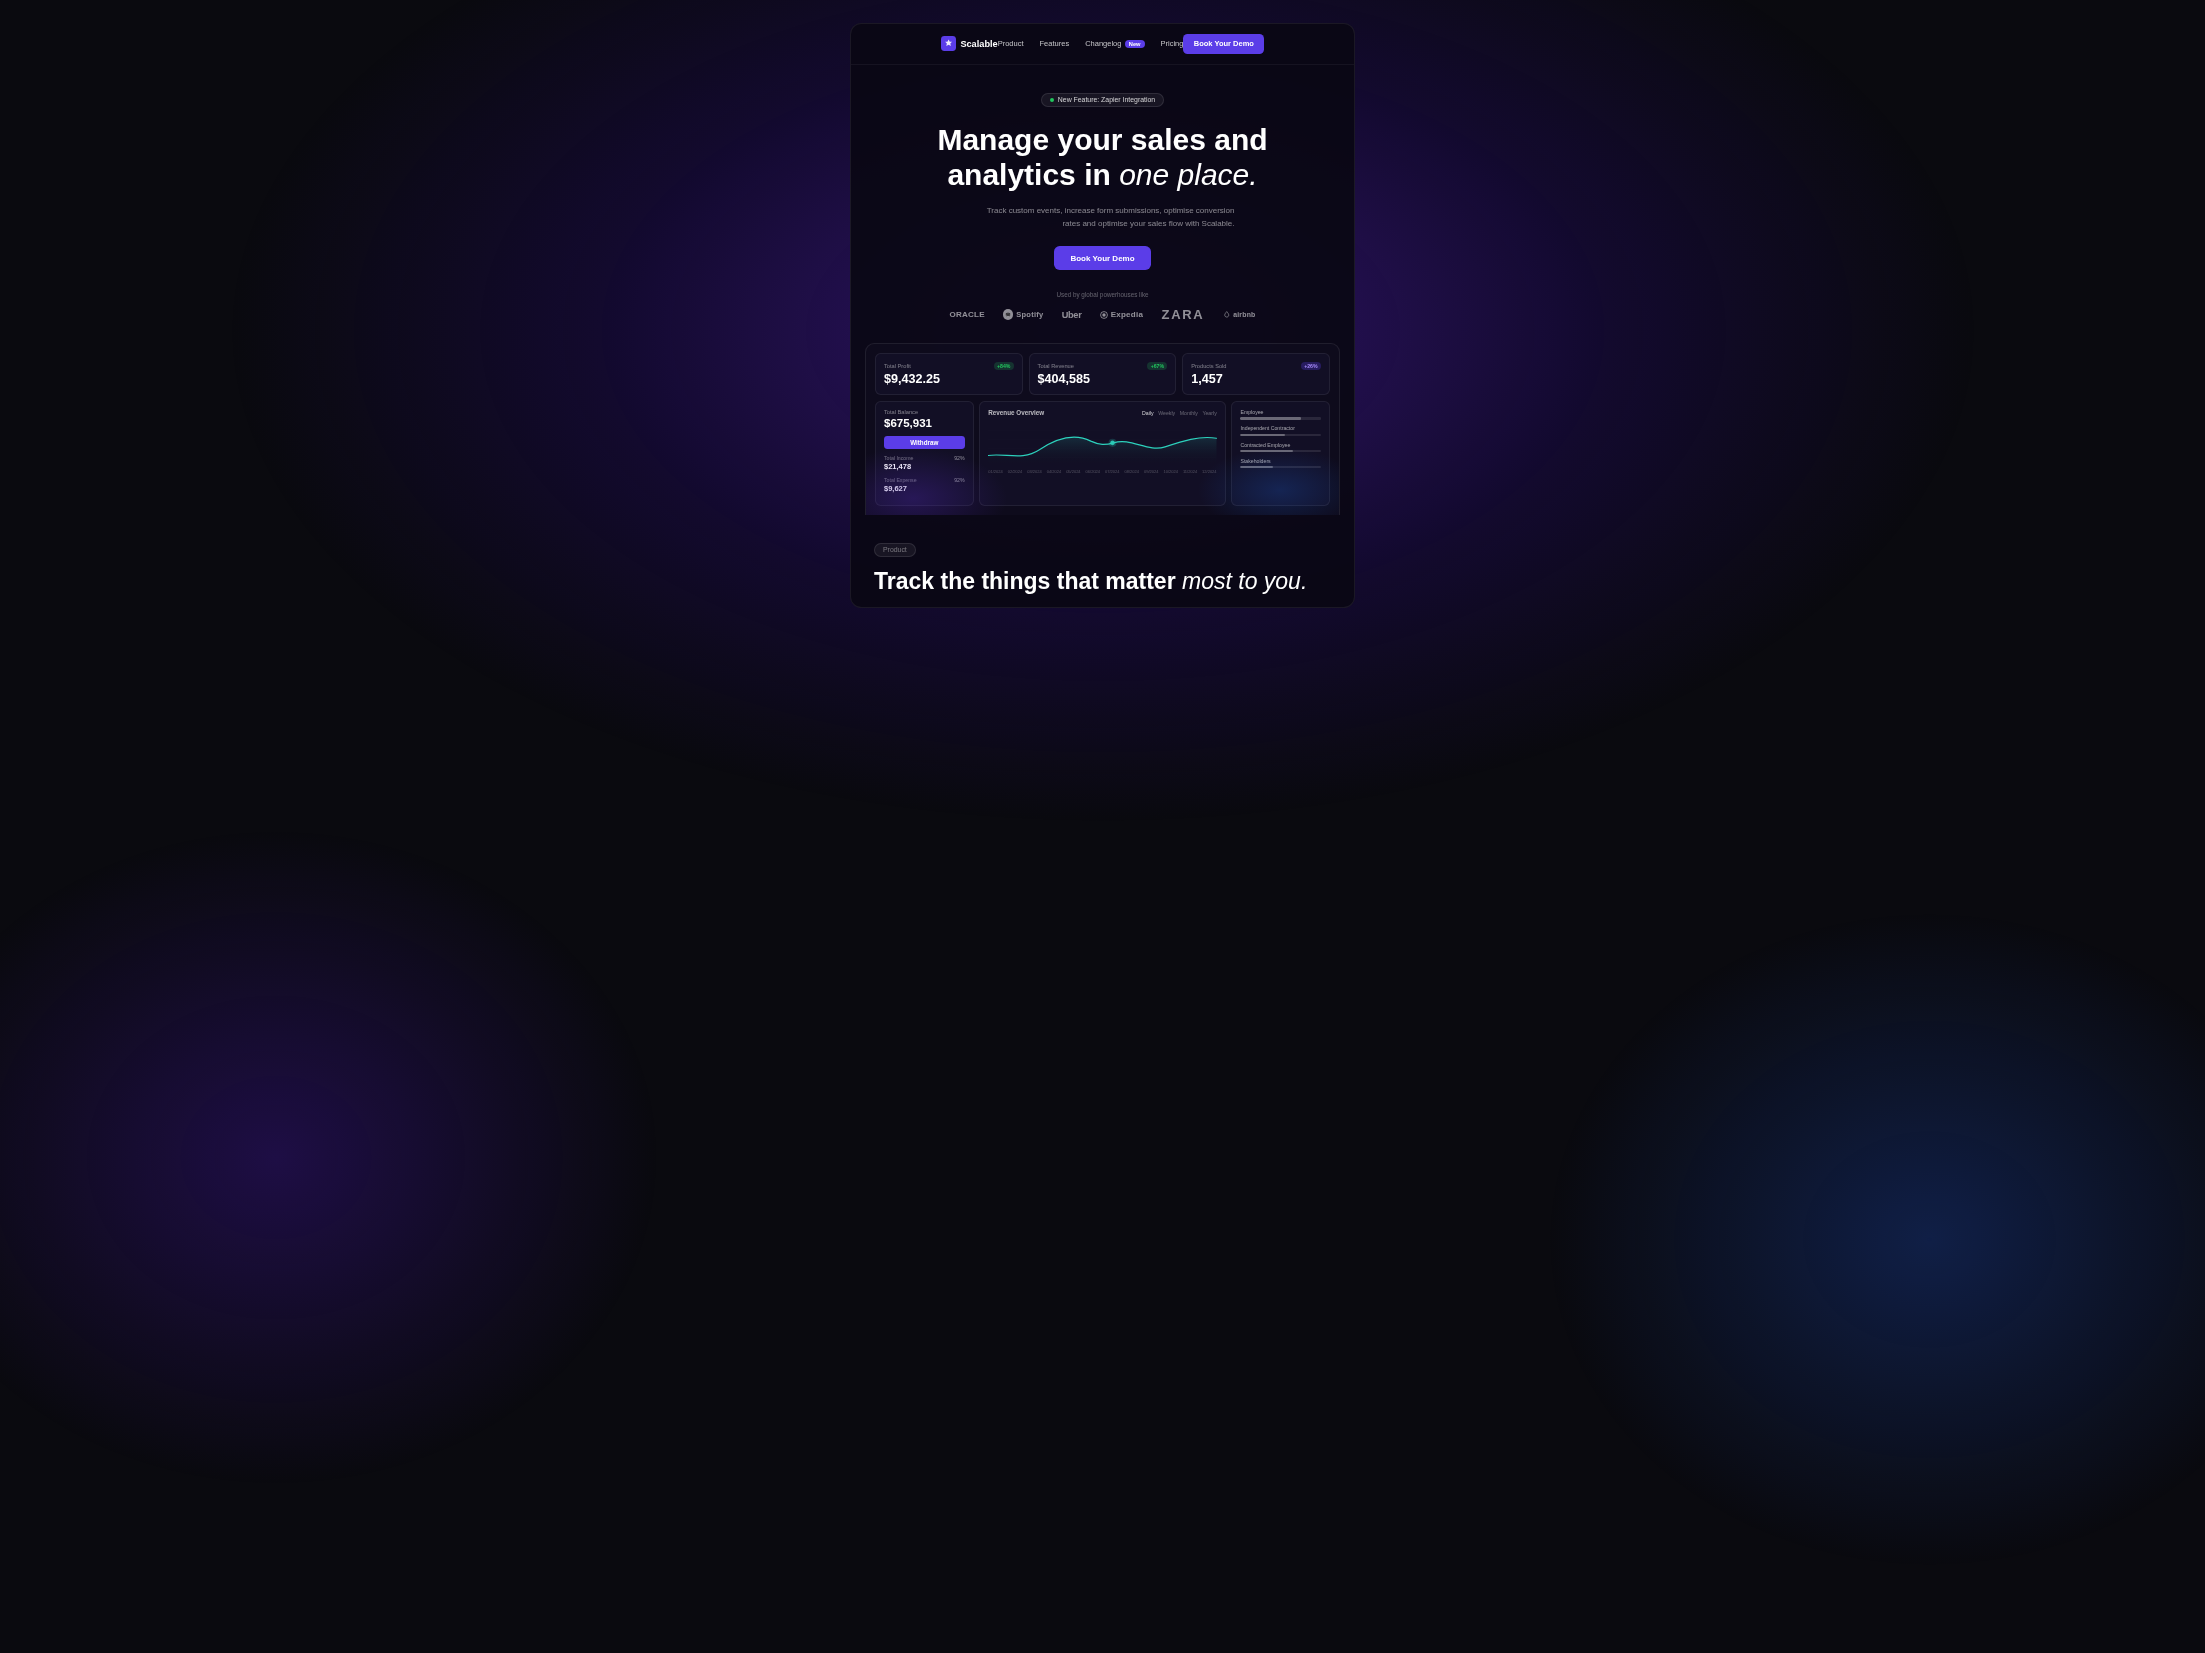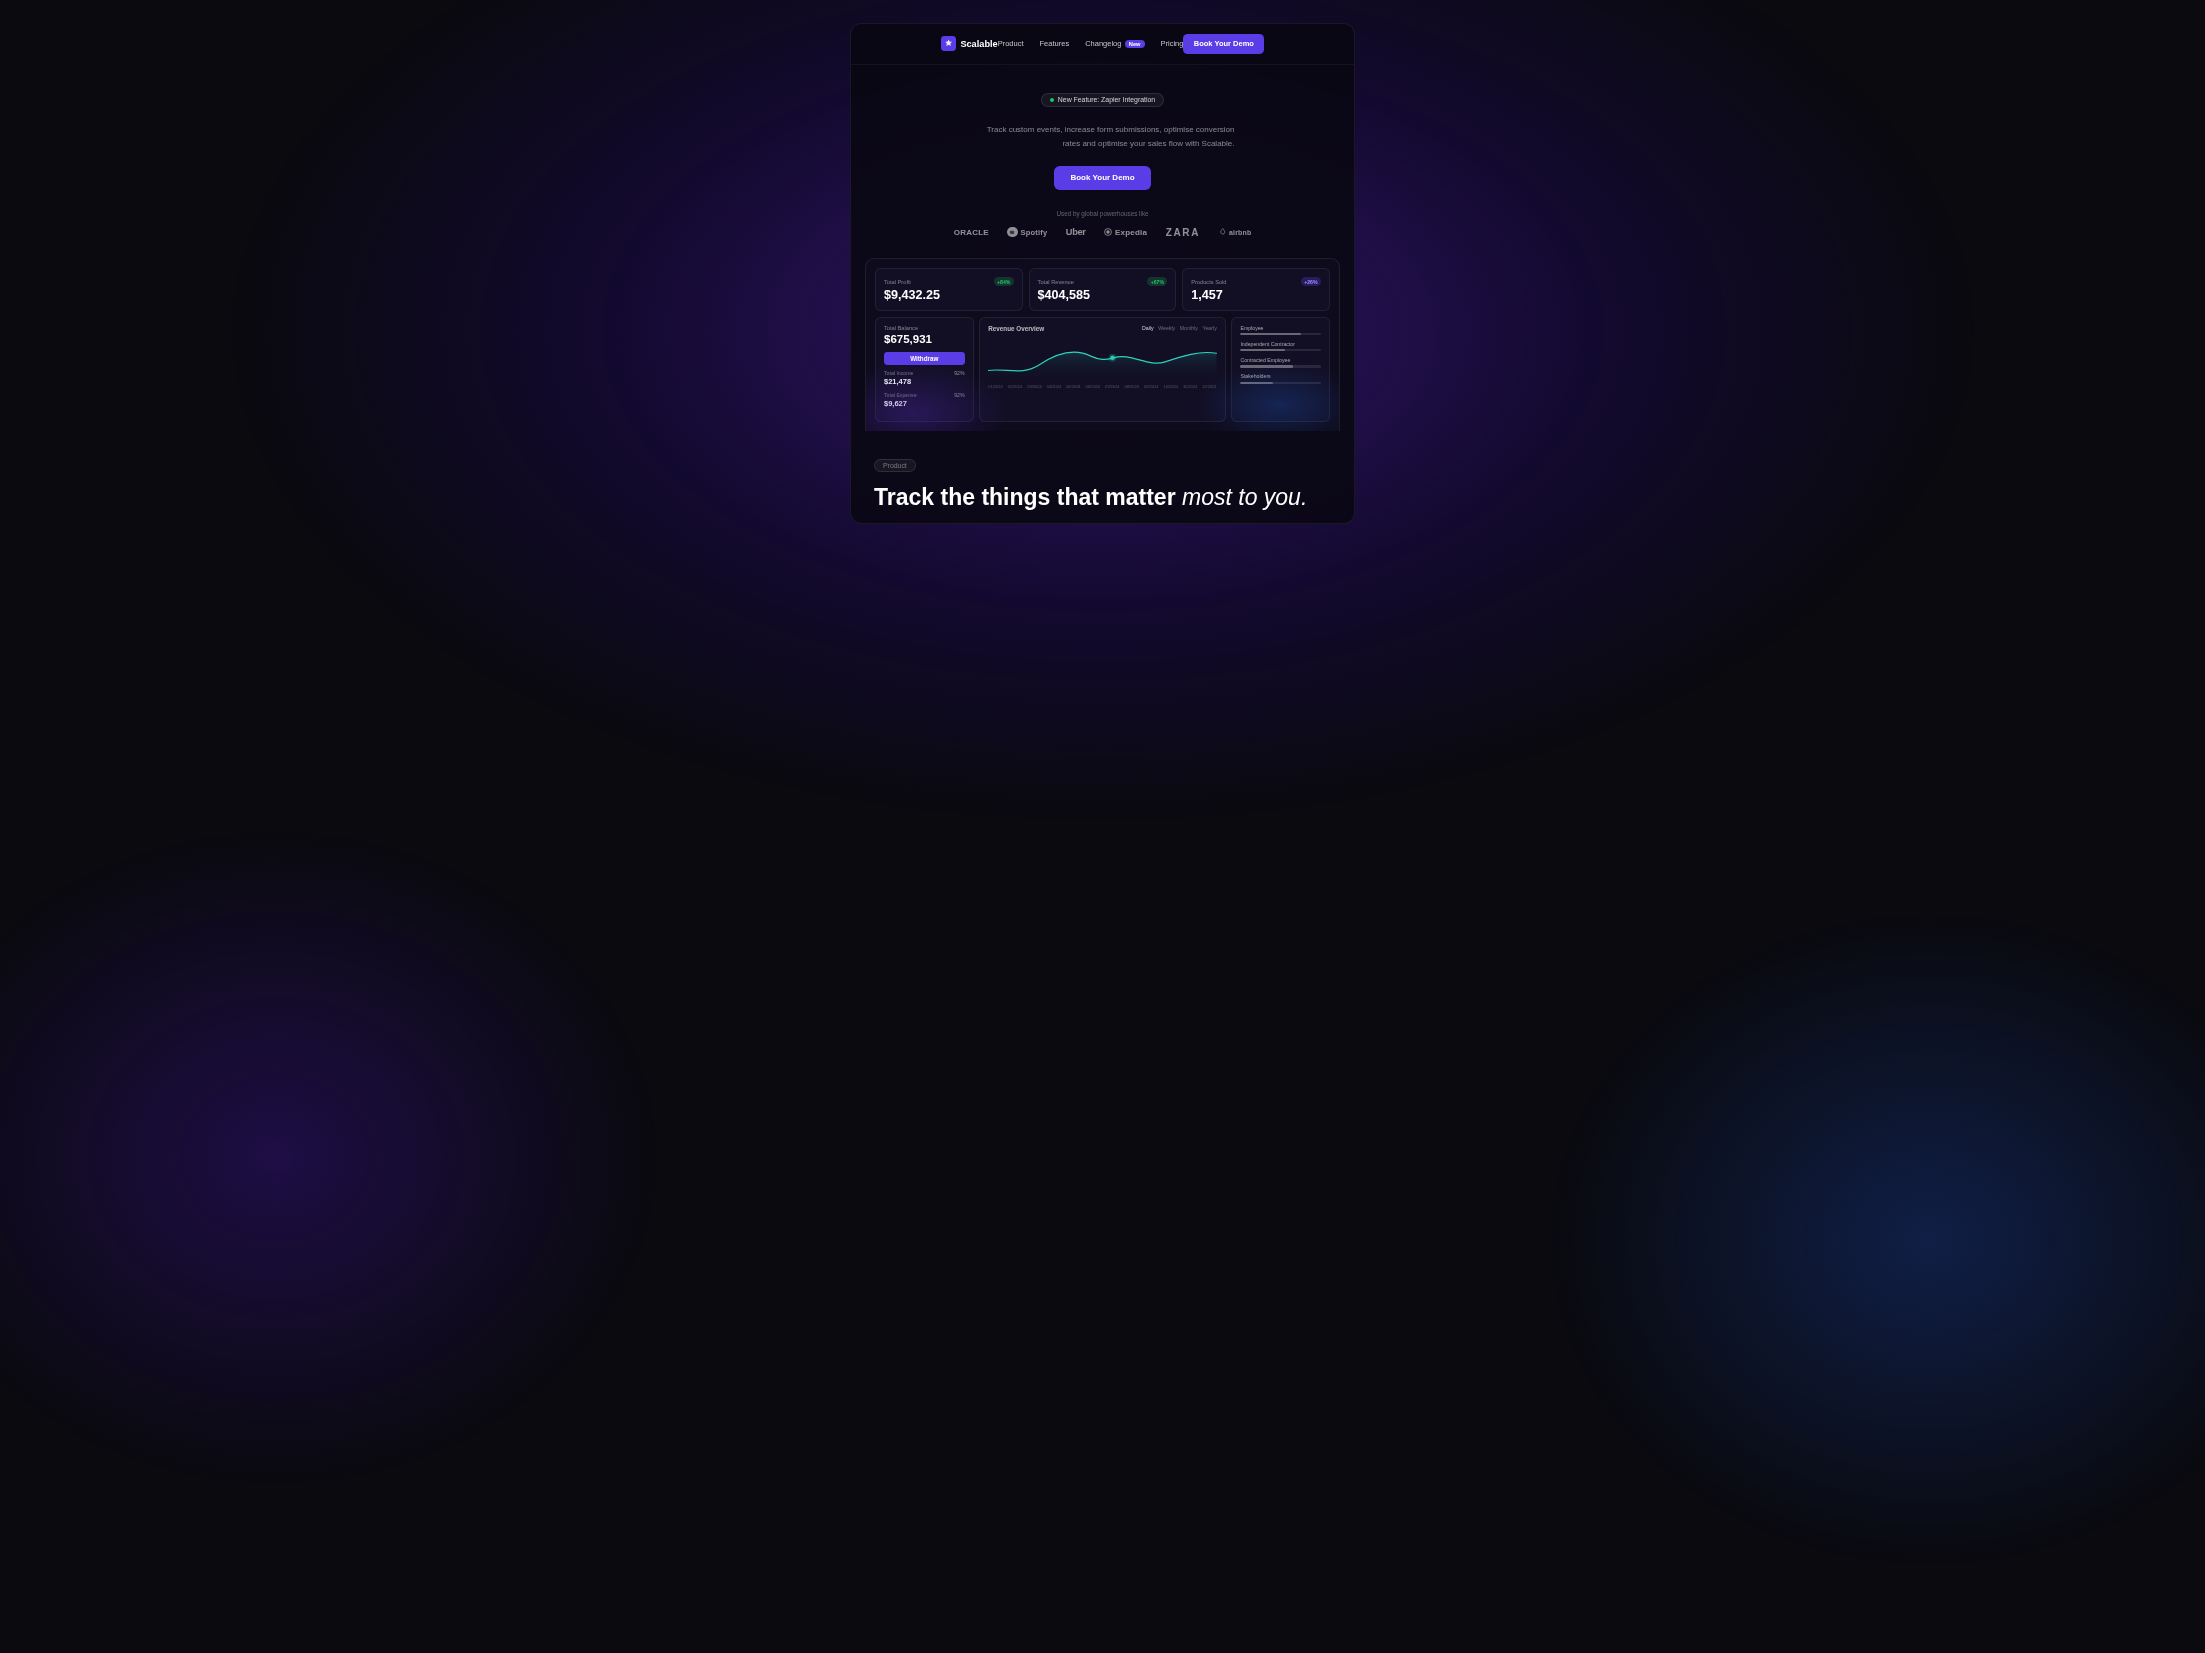--- a/index.html
+++ b/index.html
@@ -228,21 +228,21 @@
       font-size: 8px;
       font-weight: 700;
       letter-spacing: 0.03em;
       display: flex;
       align-items: center;
       gap: 2.9px;
     }
 
     .logo-item.spotify { font-size: 7.5px; }
     .logo-item.uber { font-size: 9.2px; font-weight: 900; letter-spacing: -0.3px; }
-    .logo-item.zara { font-size: 10px; letter-spacing: 1.7px; }
+    .logo-item.zara { font-size: 13px; letter-spacing: 1.7px; }
     .logo-item.airbnb { font-size: 6.9px; }
 
     .spotify-circle {
       width: 10.3px;
       height: 10.3px;
       background: rgba(255,255,255,0.55);
       border-radius: 50%;
       display: inline-flex;
       align-items: center;
       justify-content: center;
@@ -545,20 +545,23 @@
 
         <button class="btn-demo-nav">Book Your Demo</button>
       </nav>
 
       <div class="hero">
         <div class="feature-pill">
           <span class="dot-green"></span>
           <span>New Feature: Zapier Integration</span>
         </div>
 
+        <h1 class="hero-title">
+          <span>Manage your sales and analytics in </span><em>one place.</em>
+        </h1>
 
         <p class="hero-subtitle">Track custom events, increase form submissions, optimise conversion rates and optimise your sales flow with Scalable.</p>
 
         <button class="btn-demo-hero">Book Your Demo</button>
       </div>
 
       <div class="logos-section">
         <p class="logos-label">Used by global powerhouses like</p>
         <div class="logos-row">
           <span class="logo-item">ORACLE</span>

